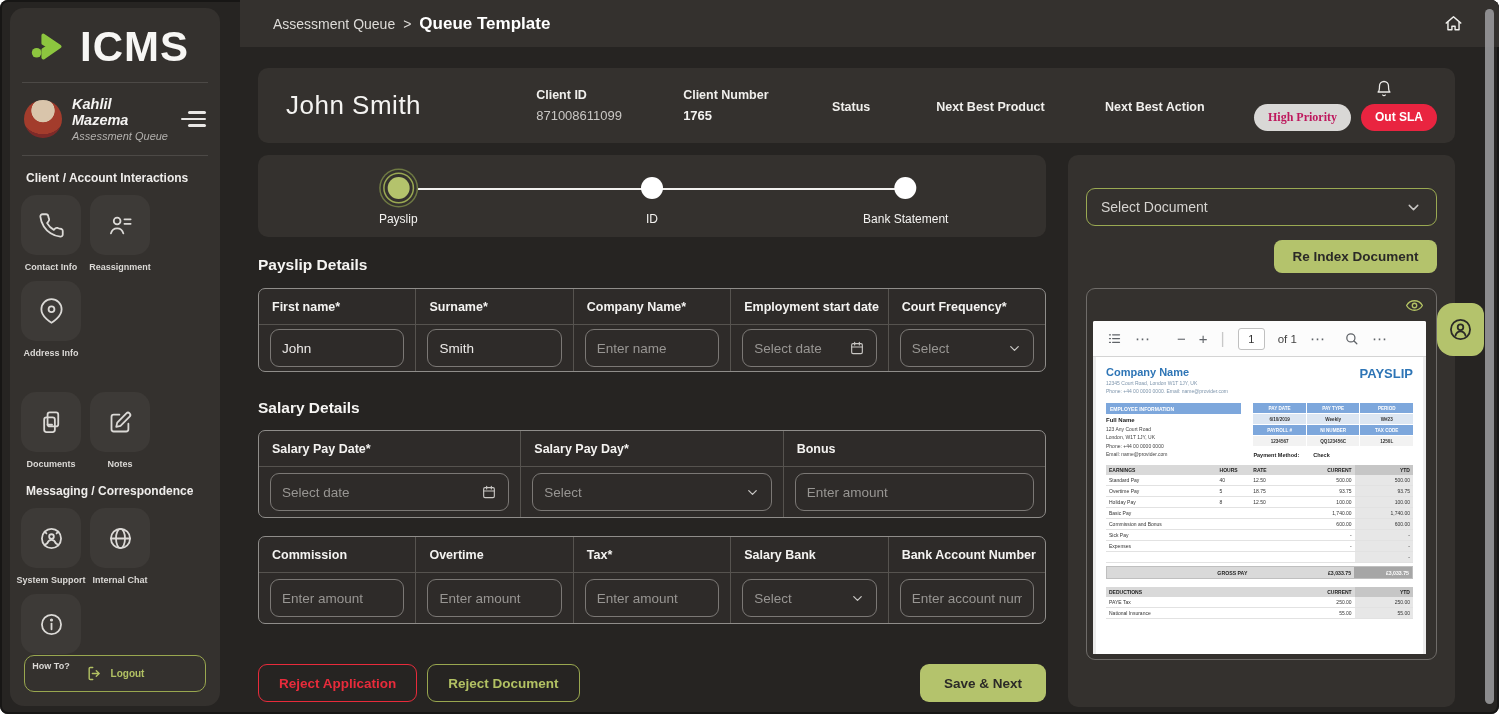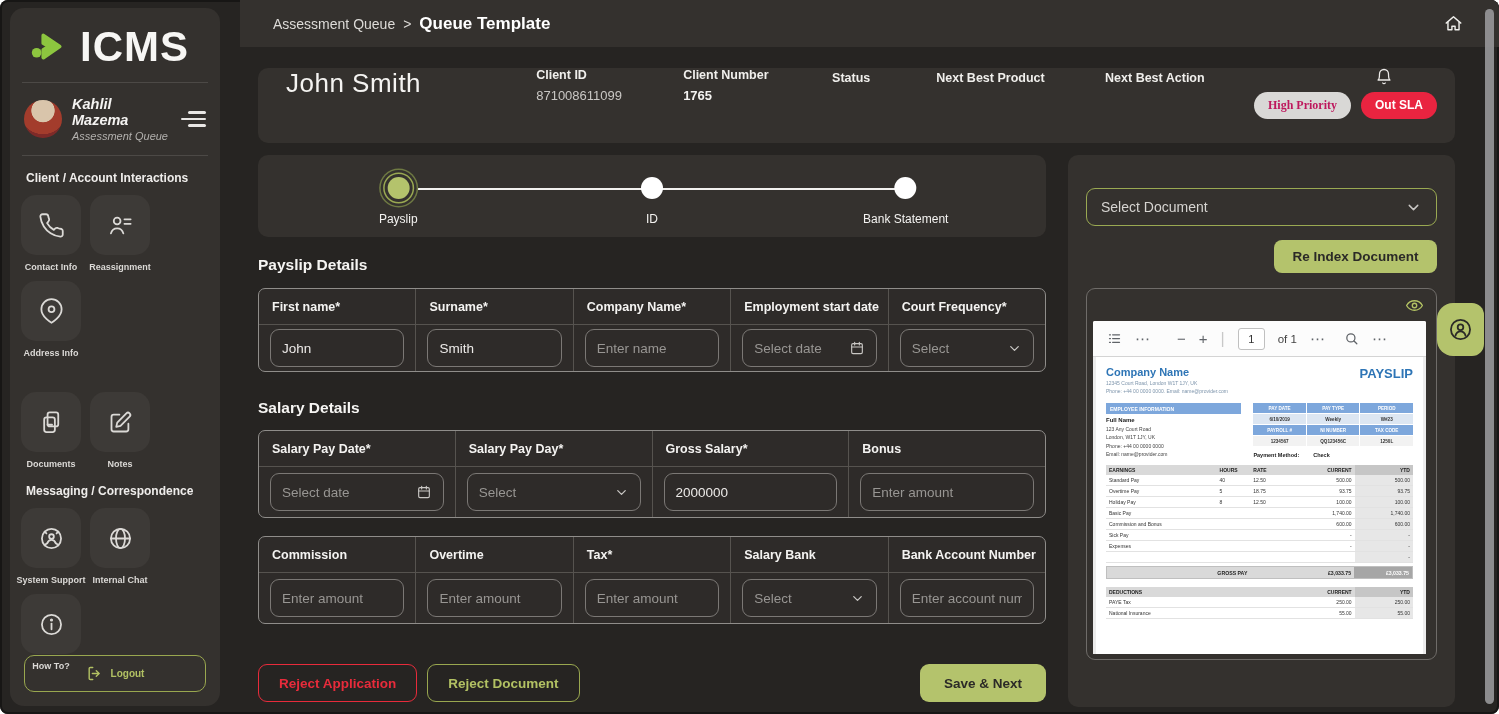--- a/index.html
+++ b/index.html
@@ -38,21 +38,21 @@
   
   .topbar { position:absolute; left:240px; right:0; top:0; height:47px; background:#34312e;
             display:flex; align-items:center; padding:0 36px 0 33px; }
   .crumb-parent { color:#dddbd8; font-size:14px; cursor:pointer; }
   .crumb-sep { color:#dddbd8; font-size:14px; margin:0 8px; }
   .crumb-current { color:#ffffff; font-size:17px; font-weight:bold; }
   .home-btn { margin-left:auto; cursor:pointer; display:flex; align-items:center; }
 
   
   .clientbar { position:absolute; left:258px; top:68px; width:1197px; height:75px;
-               background:#34312e; border-radius:10px; display:flex; align-items:flex-start; padding:0 14px 0 28px; }
+               background:#34312e; border-radius:10px; display:flex; align-items:center; padding:0 14px 0 28px; }
   .client-name { color:#f4f3f1; font-size:26px; letter-spacing:.5px; width:252px; }
   .cfield { display:flex; flex-direction:column; gap:6px; }
   .cfield .lab { color:#f0efec; font-size:12.5px; font-weight:bold; }
   .cfield .val { color:#c9c7c4; font-size:13px; }
   .cfield .val.bold { color:#f4f3f1; font-weight:bold; }
   .cf-id { width:148px; } .cf-num { width:150px; }
   .cf-status { width:105px; } .cf-nbp { width:170px; } .cf-nba { width:150px; }
   .clab-solo { color:#f0efec; font-size:12.5px; font-weight:bold; }
   .client-right { margin-left:auto; display:flex; flex-direction:column; align-items:flex-end; gap:6px; padding-right:4px; }
   .badges { display:flex; gap:10px; }
@@ -442,26 +442,20 @@
       <div class="fbody">
         <div class="control">
           <span class="ctext">Select</span>
           <span>
               <svg width="15" height="15" viewBox="0 0 24 24" fill="none" stroke="#c9c7c4" stroke-width="2" stroke-linecap="round" stroke-linejoin="round">
                 <path d="M6 9l6 6 6-6"></path>
               </svg>
             </span>
         </div>
       </div>
-    </div>
-    <div class="fcol">
-      <div class="fhead">Gross Salary*</div>
-      <div class="fbody">
-          <input class="tinput" value="2000000" style="">
-        </div>
     </div>
     <div class="fcol">
       <div class="fhead">Bonus</div>
       <div class="fbody">
           <input class="tinput" placeholder="Enter amount" style="">
         </div>
     </div>
   </div>
 
   <div class="ftable ft3">

